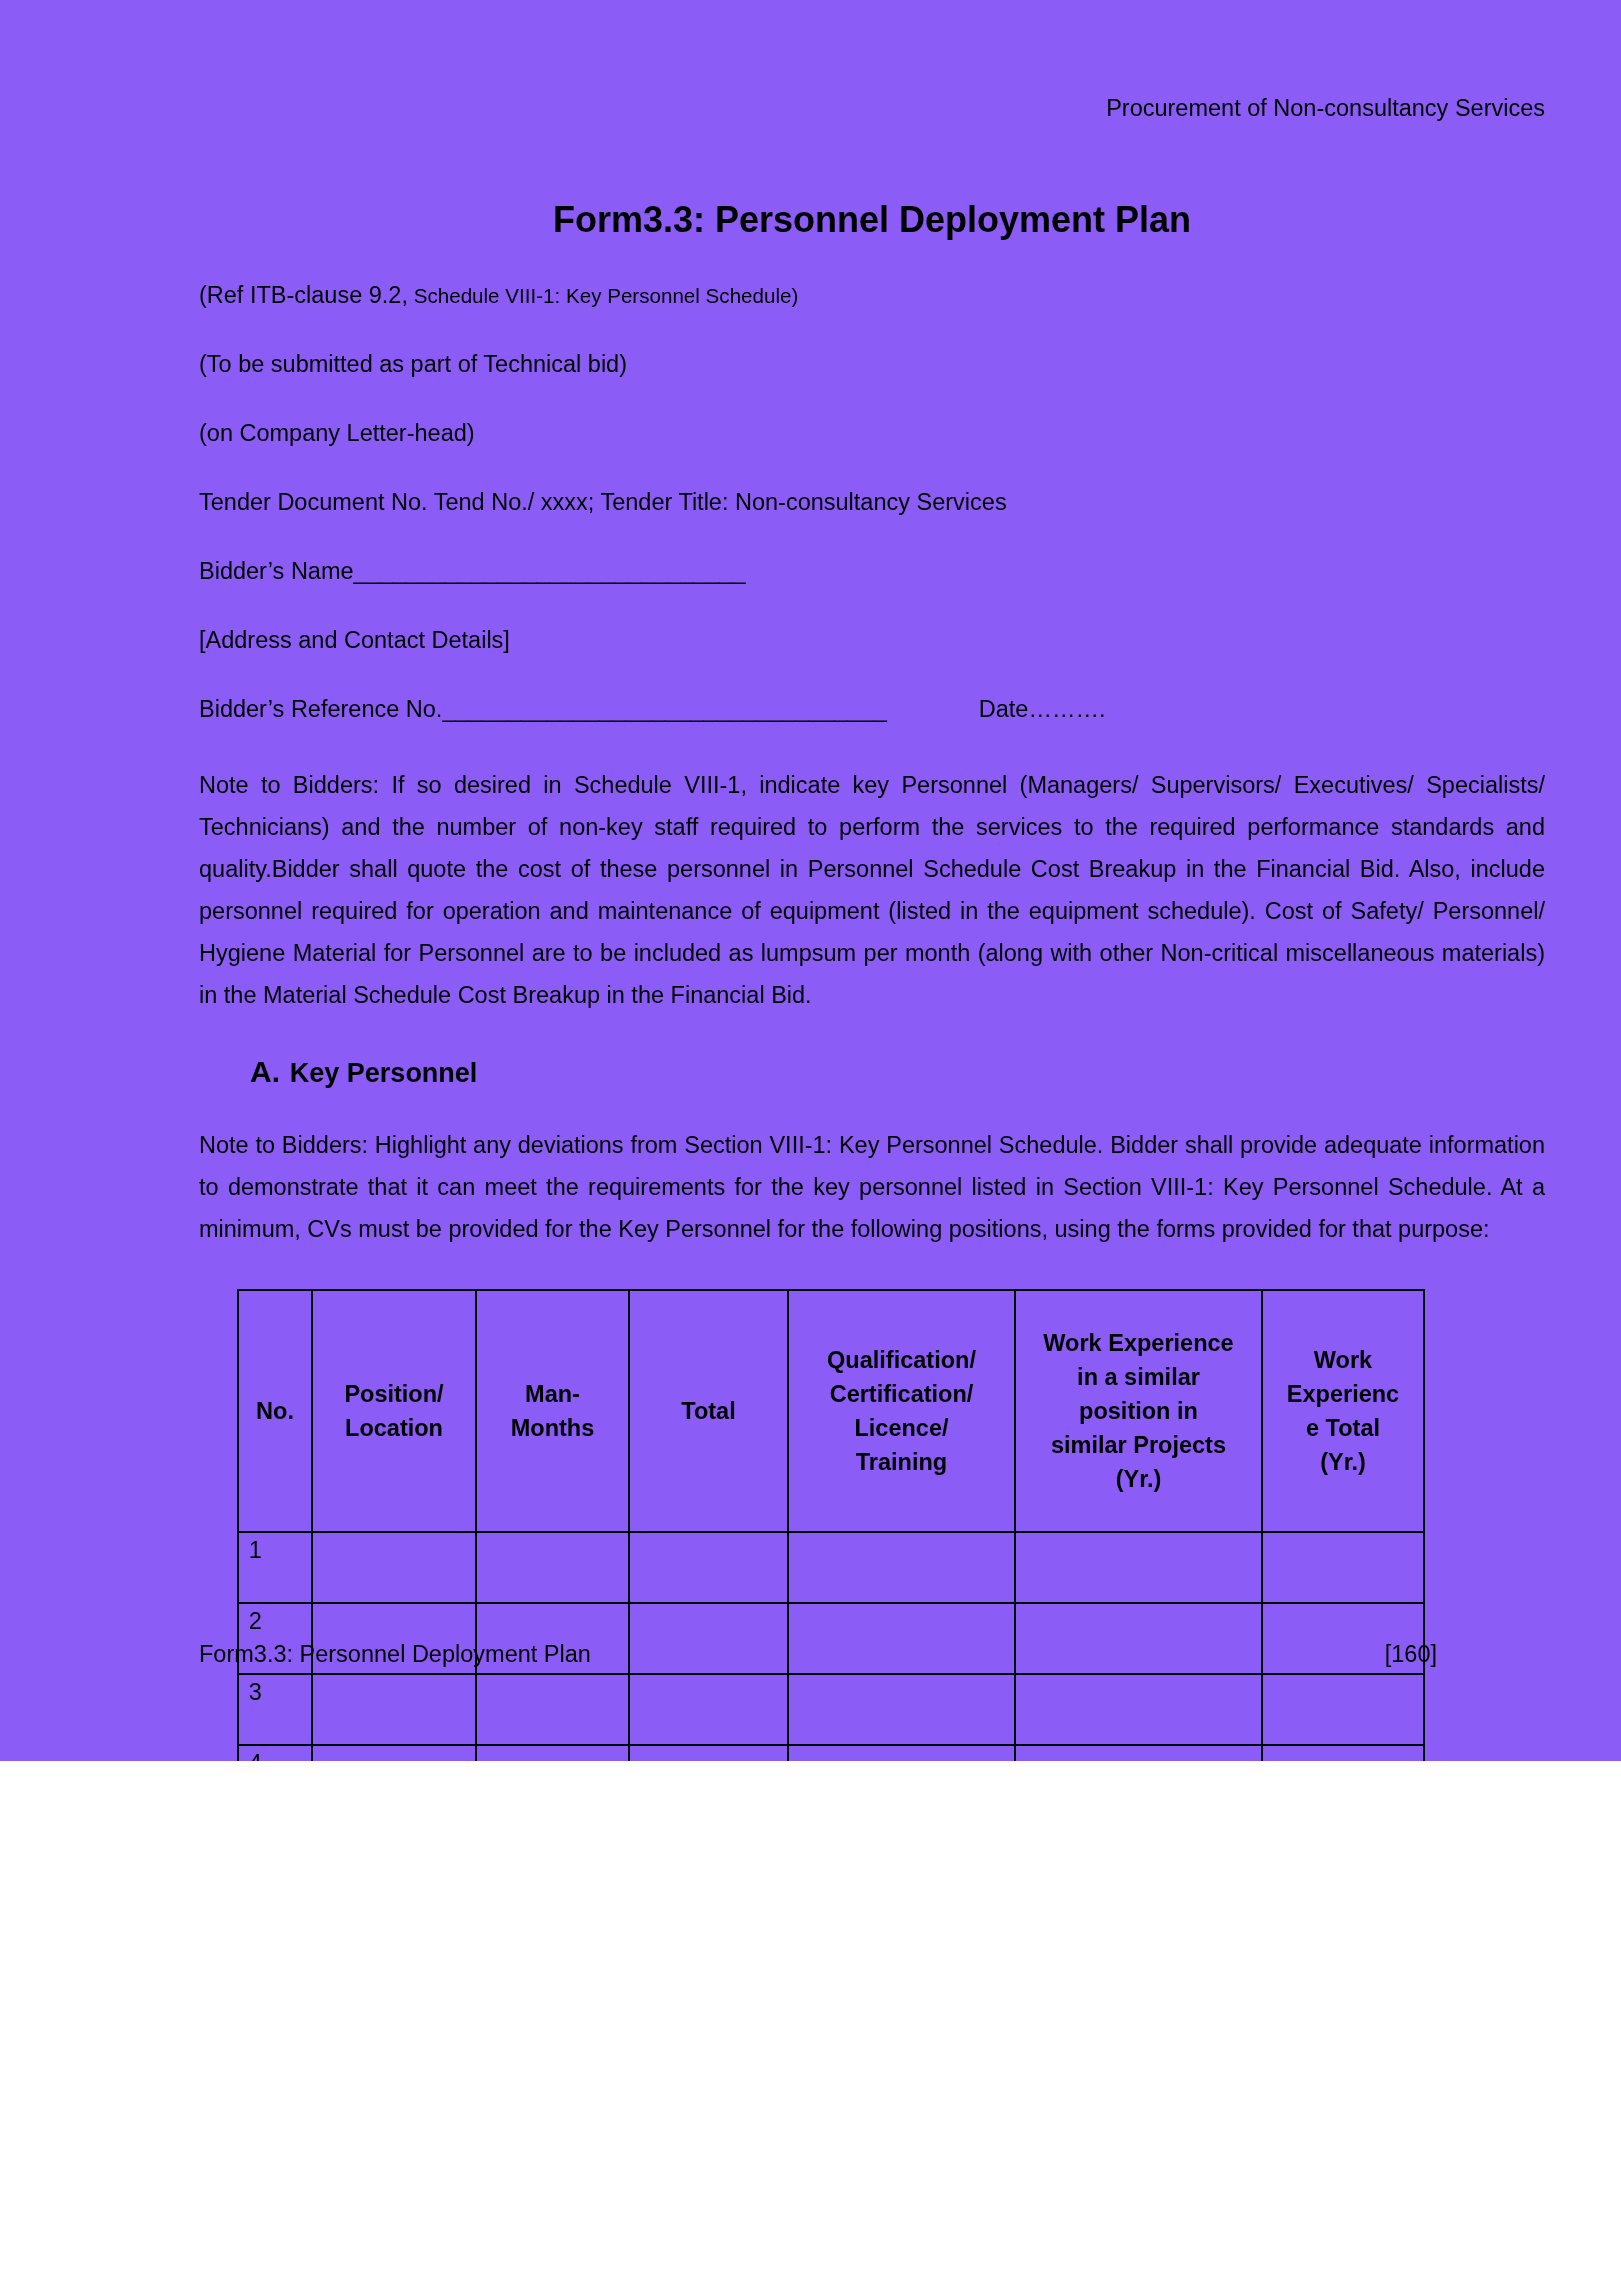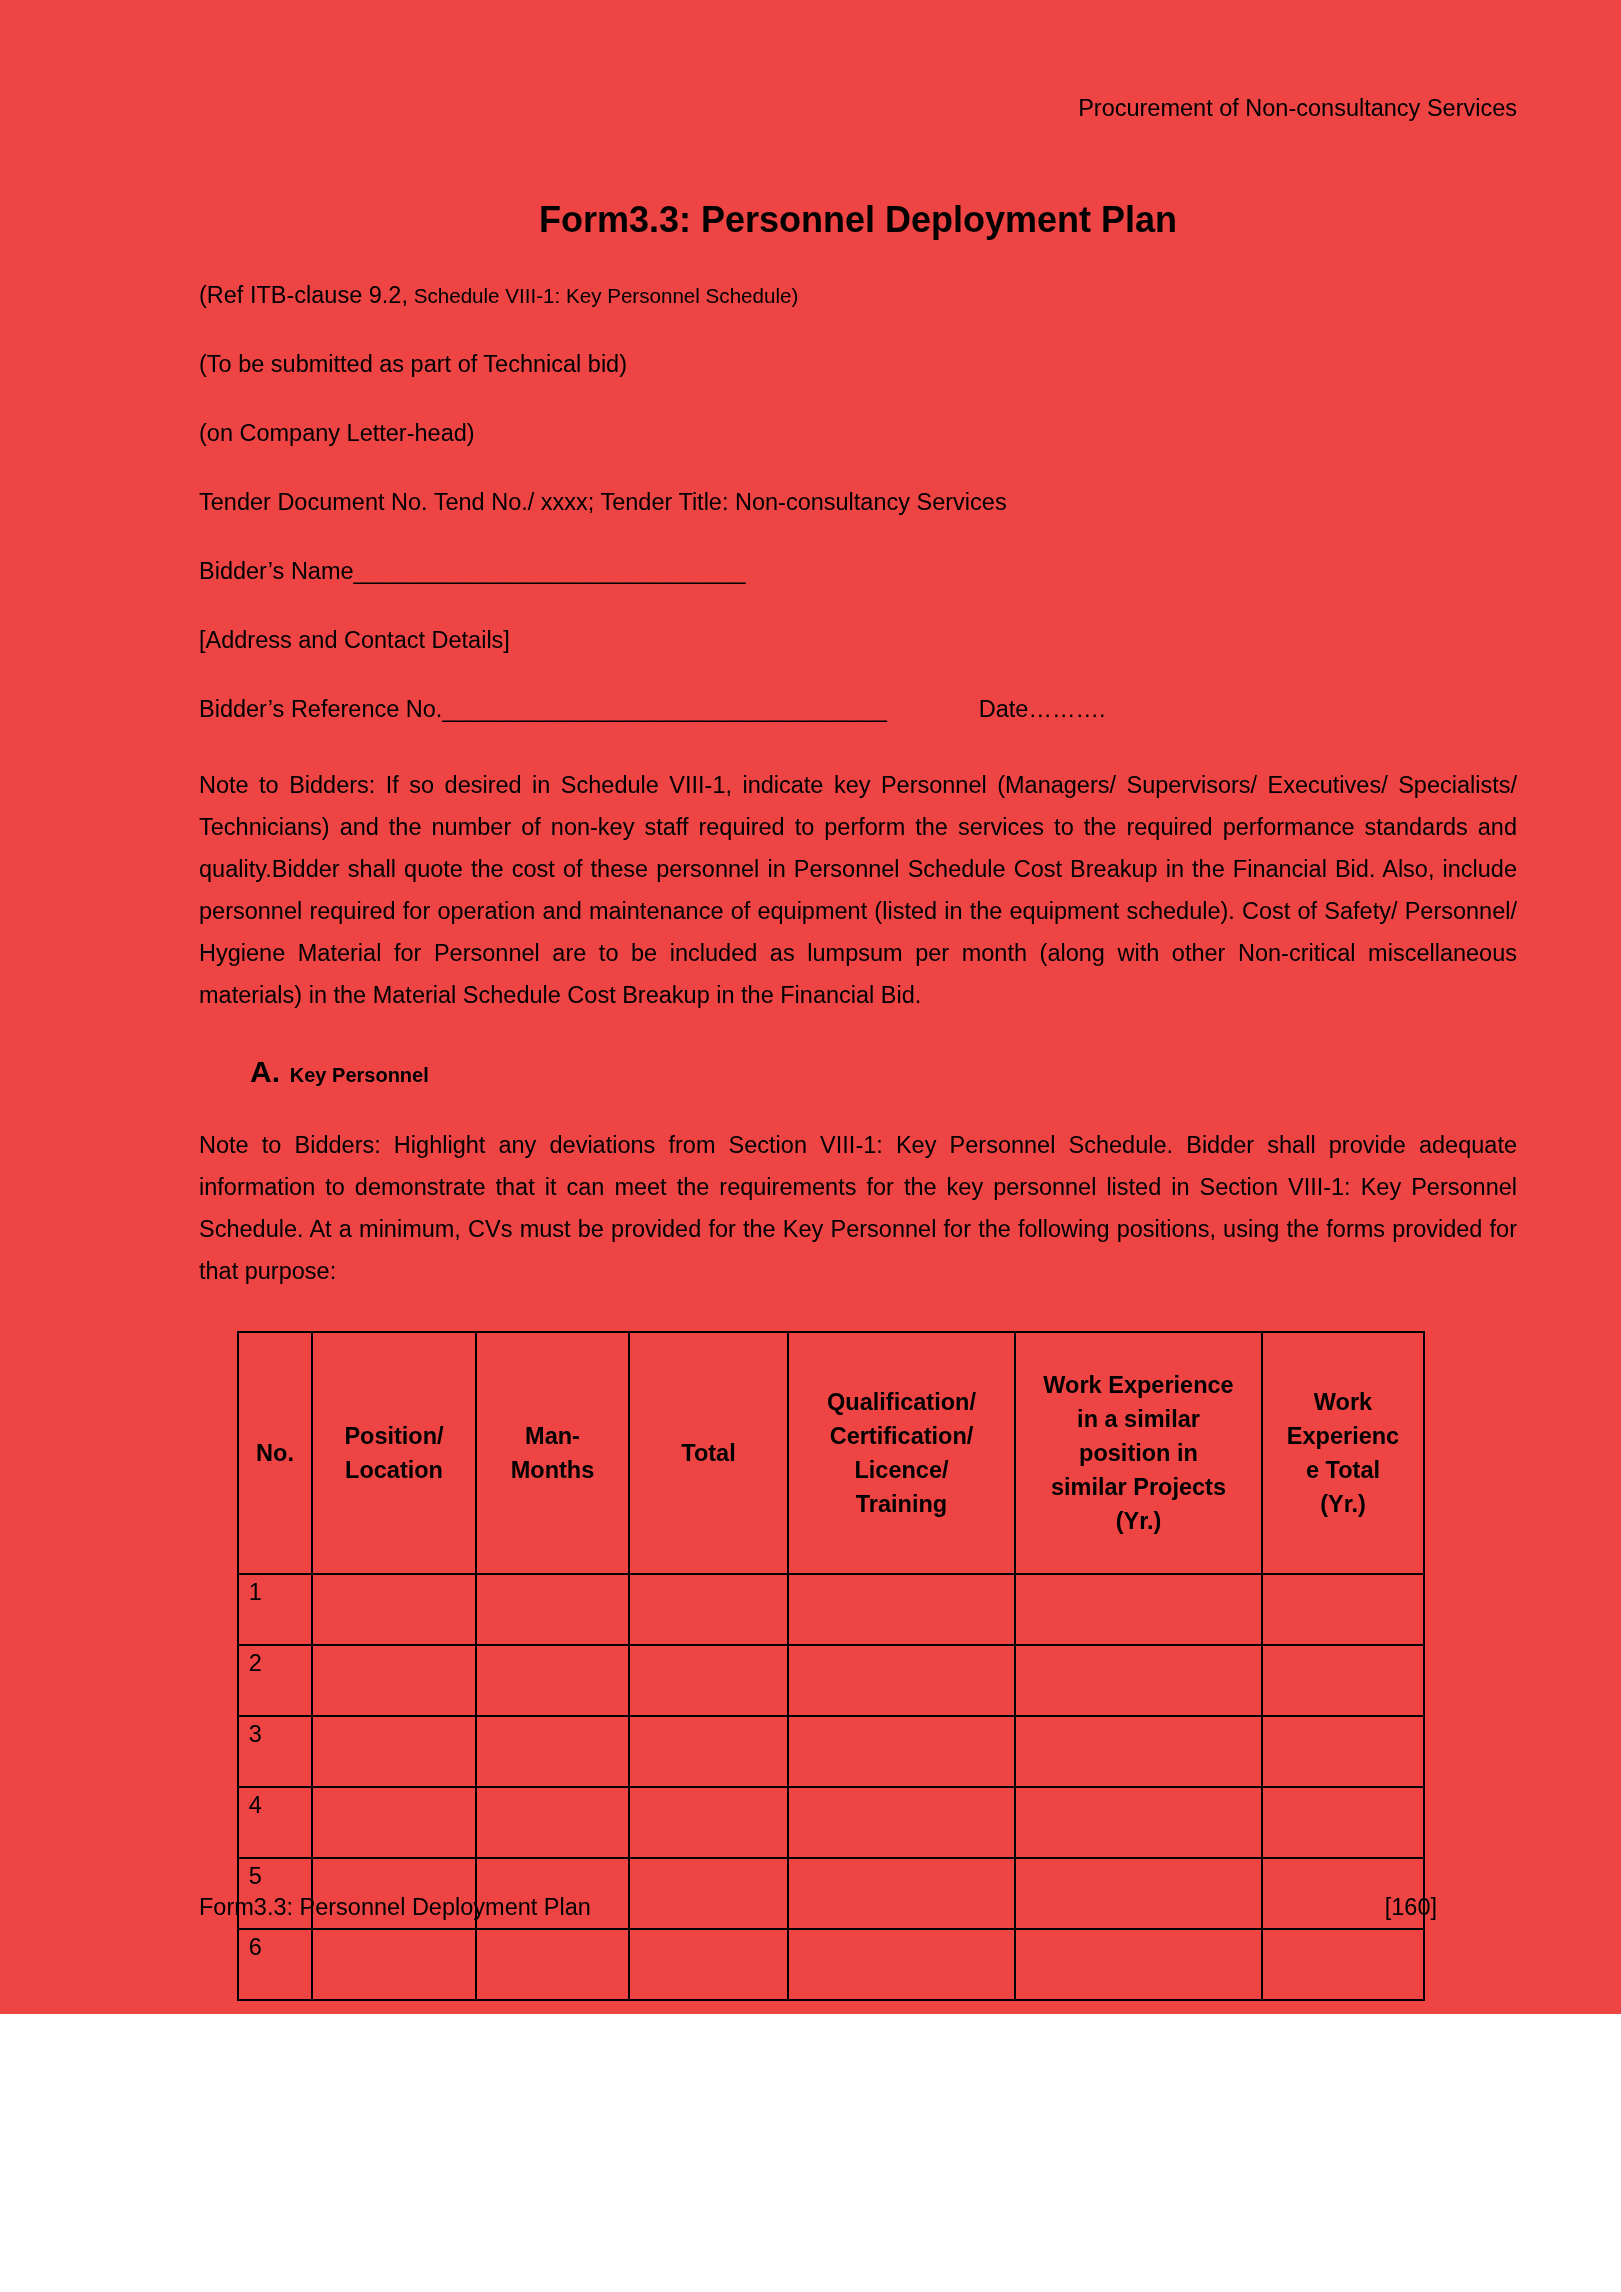--- a/index.html
+++ b/index.html
@@ -3,26 +3,26 @@
 <meta charset="utf-8">
 <style>
   html, body {
     margin: 0;
     padding: 0;
     background: #ffffff;
   }
   .page {
     position: relative;
     width: 1621px;
-    height: 2014px;
-    background: #ef4444;
+    height: 1761px;
+    background: #8b5cf6;
     color: #000000;
     font-family: "Liberation Sans", "DejaVu Sans", sans-serif;
     box-sizing: border-box;
-    padding: 94px 104px 0 199px;
+    padding: 94px 76px 0 199px;
     overflow: hidden;
   }
   .doc-header {
     text-align: right;
     font-size: 23.5px;
     line-height: 29px;
   }
   .doc-title {
     text-align: center;
     font-size: 36px;
@@ -51,21 +51,21 @@
   }
   .section-heading {
     margin: 13.7px 0 35px 51px;
   }
   .section-letter {
     font-size: 30px;
     font-weight: bold;
     margin-right: 9.8px;
   }
   .section-label {
-    font-size: 20px;
+    font-size: 27px;
     font-weight: bold;
   }
   table.kp-table {
     border-collapse: collapse;
     table-layout: fixed;
     width: 1186px;
     margin: 13.7px 0 0 38px;
   }
   table.kp-table th,
   table.kp-table td {

